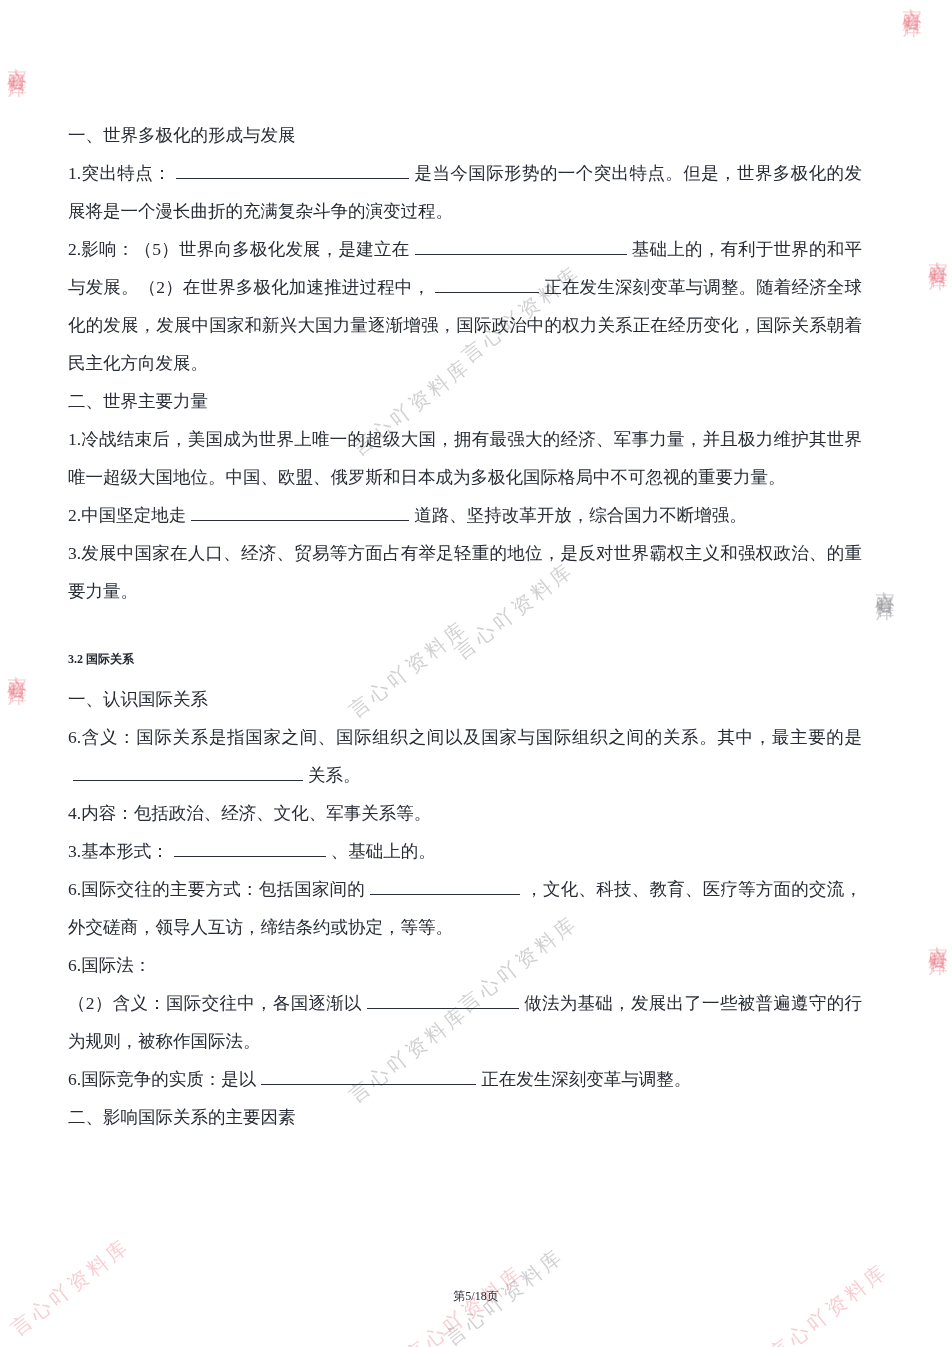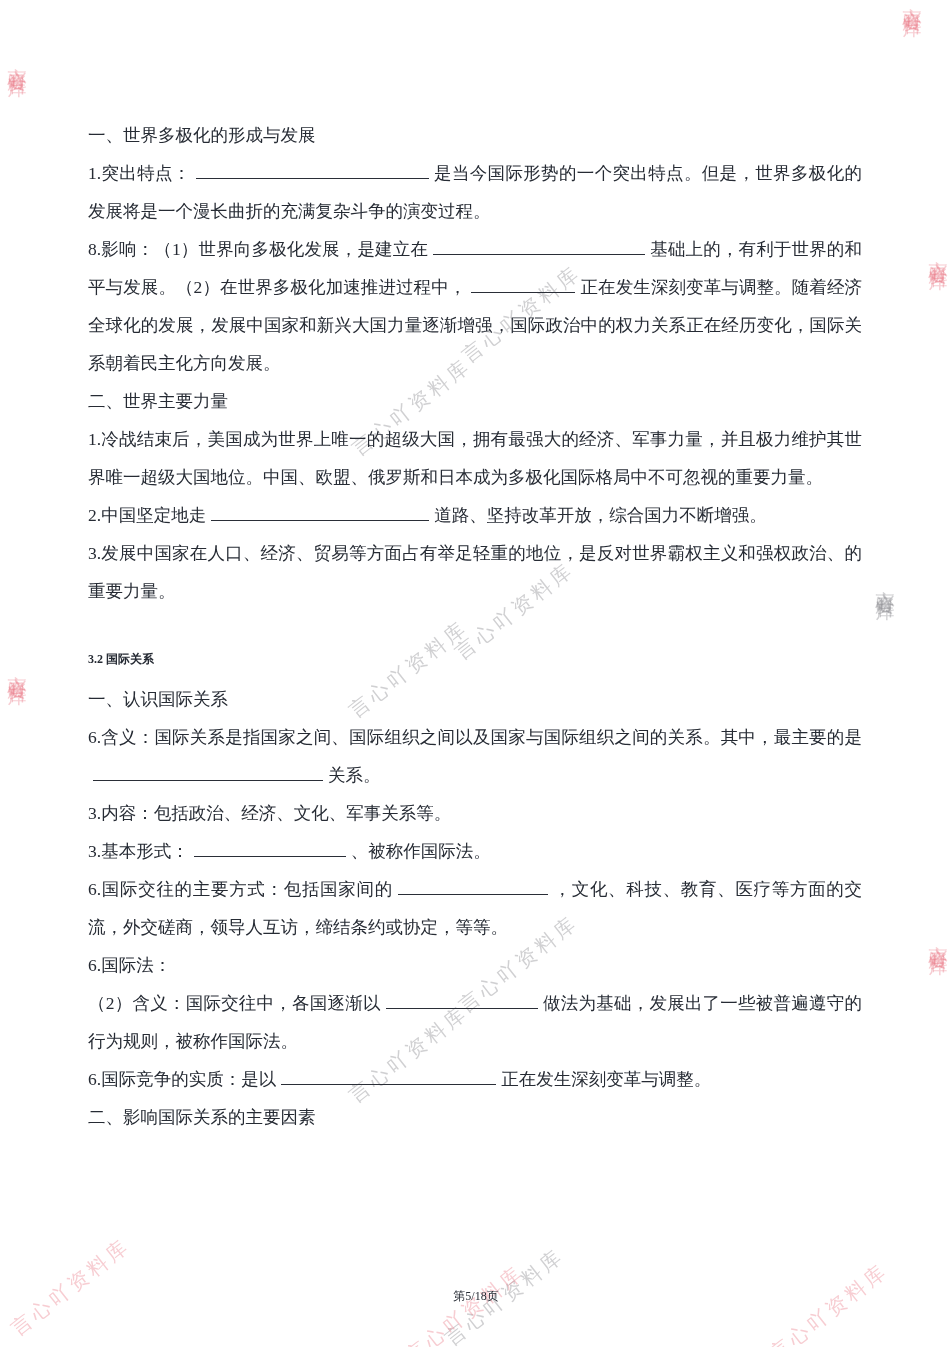--- a/index.html
+++ b/index.html
@@ -22,21 +22,21 @@
     z-index:0;
   }
   .wm-gray{color:rgba(150,150,155,0.45);}
   .wm-pink{color:rgba(236,130,142,0.40);}
   .diag{transform:rotate(-38deg);transform-origin:0 50%;}
   .vert{writing-mode:vertical-rl;text-orientation:upright;letter-spacing:2px;font-size:19px;}
   
   #content{
     position:relative;
     z-index:1;
-    padding:116px 90px 0 88px;
+    padding:116px 90px 0 68px;
     font-size:17.5px;
     line-height:38px;
     text-align:justify;
   }
   p.line{margin:0;}
   .blank{
     display:inline-block;
     border-bottom:1px solid #2a2e37;
     height:1.05em;
     vertical-align:baseline;
@@ -79,39 +79,39 @@
   <span class="wm wm-pink diag" style="left:14px;top:1318px;">言心吖资料库</span>
   <span class="wm wm-pink diag" style="left:408px;top:1345px;">言心吖资料库</span>
   <span class="wm wm-pink diag" style="left:772px;top:1343px;">言心吖资料库</span>
 
   <div id="content">
 
     <p class="line"><span>一、世界多极化的形成与发展</span></p>
 
     <p class="line"><span>1.突出特点：</span><span class="blank" style="width:233px;"></span><span>是当今国际形势的一个突出特点。但是，世界多极化的发展将是一个漫长曲折的充满复杂斗争的演变过程。</span></p>
 
-    <p class="line"><span>8.影响：（1）世界向多极化发展，是建立在</span><span class="blank" style="width:212px;"></span><span>基础上的，有利于世界的和平与发展。（2）在世界多极化加速推进过程中，</span><span class="blank" style="width:104px;"></span><span>正在发生深刻变革与调整。随着经济全球化的发展，发展中国家和新兴大国力量逐渐增强，国际政治中的权力关系正在经历变化，国际关系朝着民主化方向发展。</span></p>
+    <p class="line"><span>2.影响：（5）世界向多极化发展，是建立在</span><span class="blank" style="width:212px;"></span><span>基础上的，有利于世界的和平与发展。（2）在世界多极化加速推进过程中，</span><span class="blank" style="width:104px;"></span><span>正在发生深刻变革与调整。随着经济全球化的发展，发展中国家和新兴大国力量逐渐增强，国际政治中的权力关系正在经历变化，国际关系朝着民主化方向发展。</span></p>
 
     <p class="line"><span>二、世界主要力量</span></p>
 
     <p class="line"><span>1.冷战结束后，美国成为世界上唯一的超级大国，拥有最强大的经济、军事力量，并且极力维护其世界唯一超级大国地位。中国、欧盟、俄罗斯和日本成为多极化国际格局中不可忽视的重要力量。</span></p>
 
     <p class="line"><span>2.中国坚定地走</span><span class="blank" style="width:218px;"></span><span>道路、坚持改革开放，综合国力不断增强。</span></p>
 
     <p class="line"><span>3.发展中国家在人口、经济、贸易等方面占有举足轻重的地位，是反对世界霸权主义和强权政治、的重要力量。</span></p>
 
     <p class="center-heading"><span>3.2 国际关系</span></p>
 
     <p class="line"><span>一、认识国际关系</span></p>
 
     <p class="line"><span>6.含义：国际关系是指国家之间、国际组织之间以及国家与国际组织之间的关系。其中，最主要的是</span><span class="blank" style="width:230px;"></span><span>关系。</span></p>
 
-    <p class="line"><span>3.内容：包括政治、经济、文化、军事关系等。</span></p>
+    <p class="line"><span>4.内容：包括政治、经济、文化、军事关系等。</span></p>
 
-    <p class="line"><span>3.基本形式：</span><span class="blank" style="width:152px;"></span><span>、被称作国际法。</span></p>
+    <p class="line"><span>3.基本形式：</span><span class="blank" style="width:152px;"></span><span>、基础上的。</span></p>
 
     <p class="line"><span>6.国际交往的主要方式：包括国家间的</span><span class="blank" style="width:150px;"></span><span>，文化、科技、教育、医疗等方面的交流，外交磋商，领导人互访，缔结条约或协定，等等。</span></p>
 
     <p class="line"><span>6.国际法：</span></p>
 
     <p class="line"><span>（2）含义：国际交往中，各国逐渐以</span><span class="blank" style="width:152px;"></span><span>做法为基础，发展出了一些被普遍遵守的行为规则，被称作国际法。</span></p>
 
 
     <p class="line"><span>6.国际竞争的实质：是以</span><span class="blank" style="width:215px;"></span><span>正在发生深刻变革与调整。</span></p>
 

